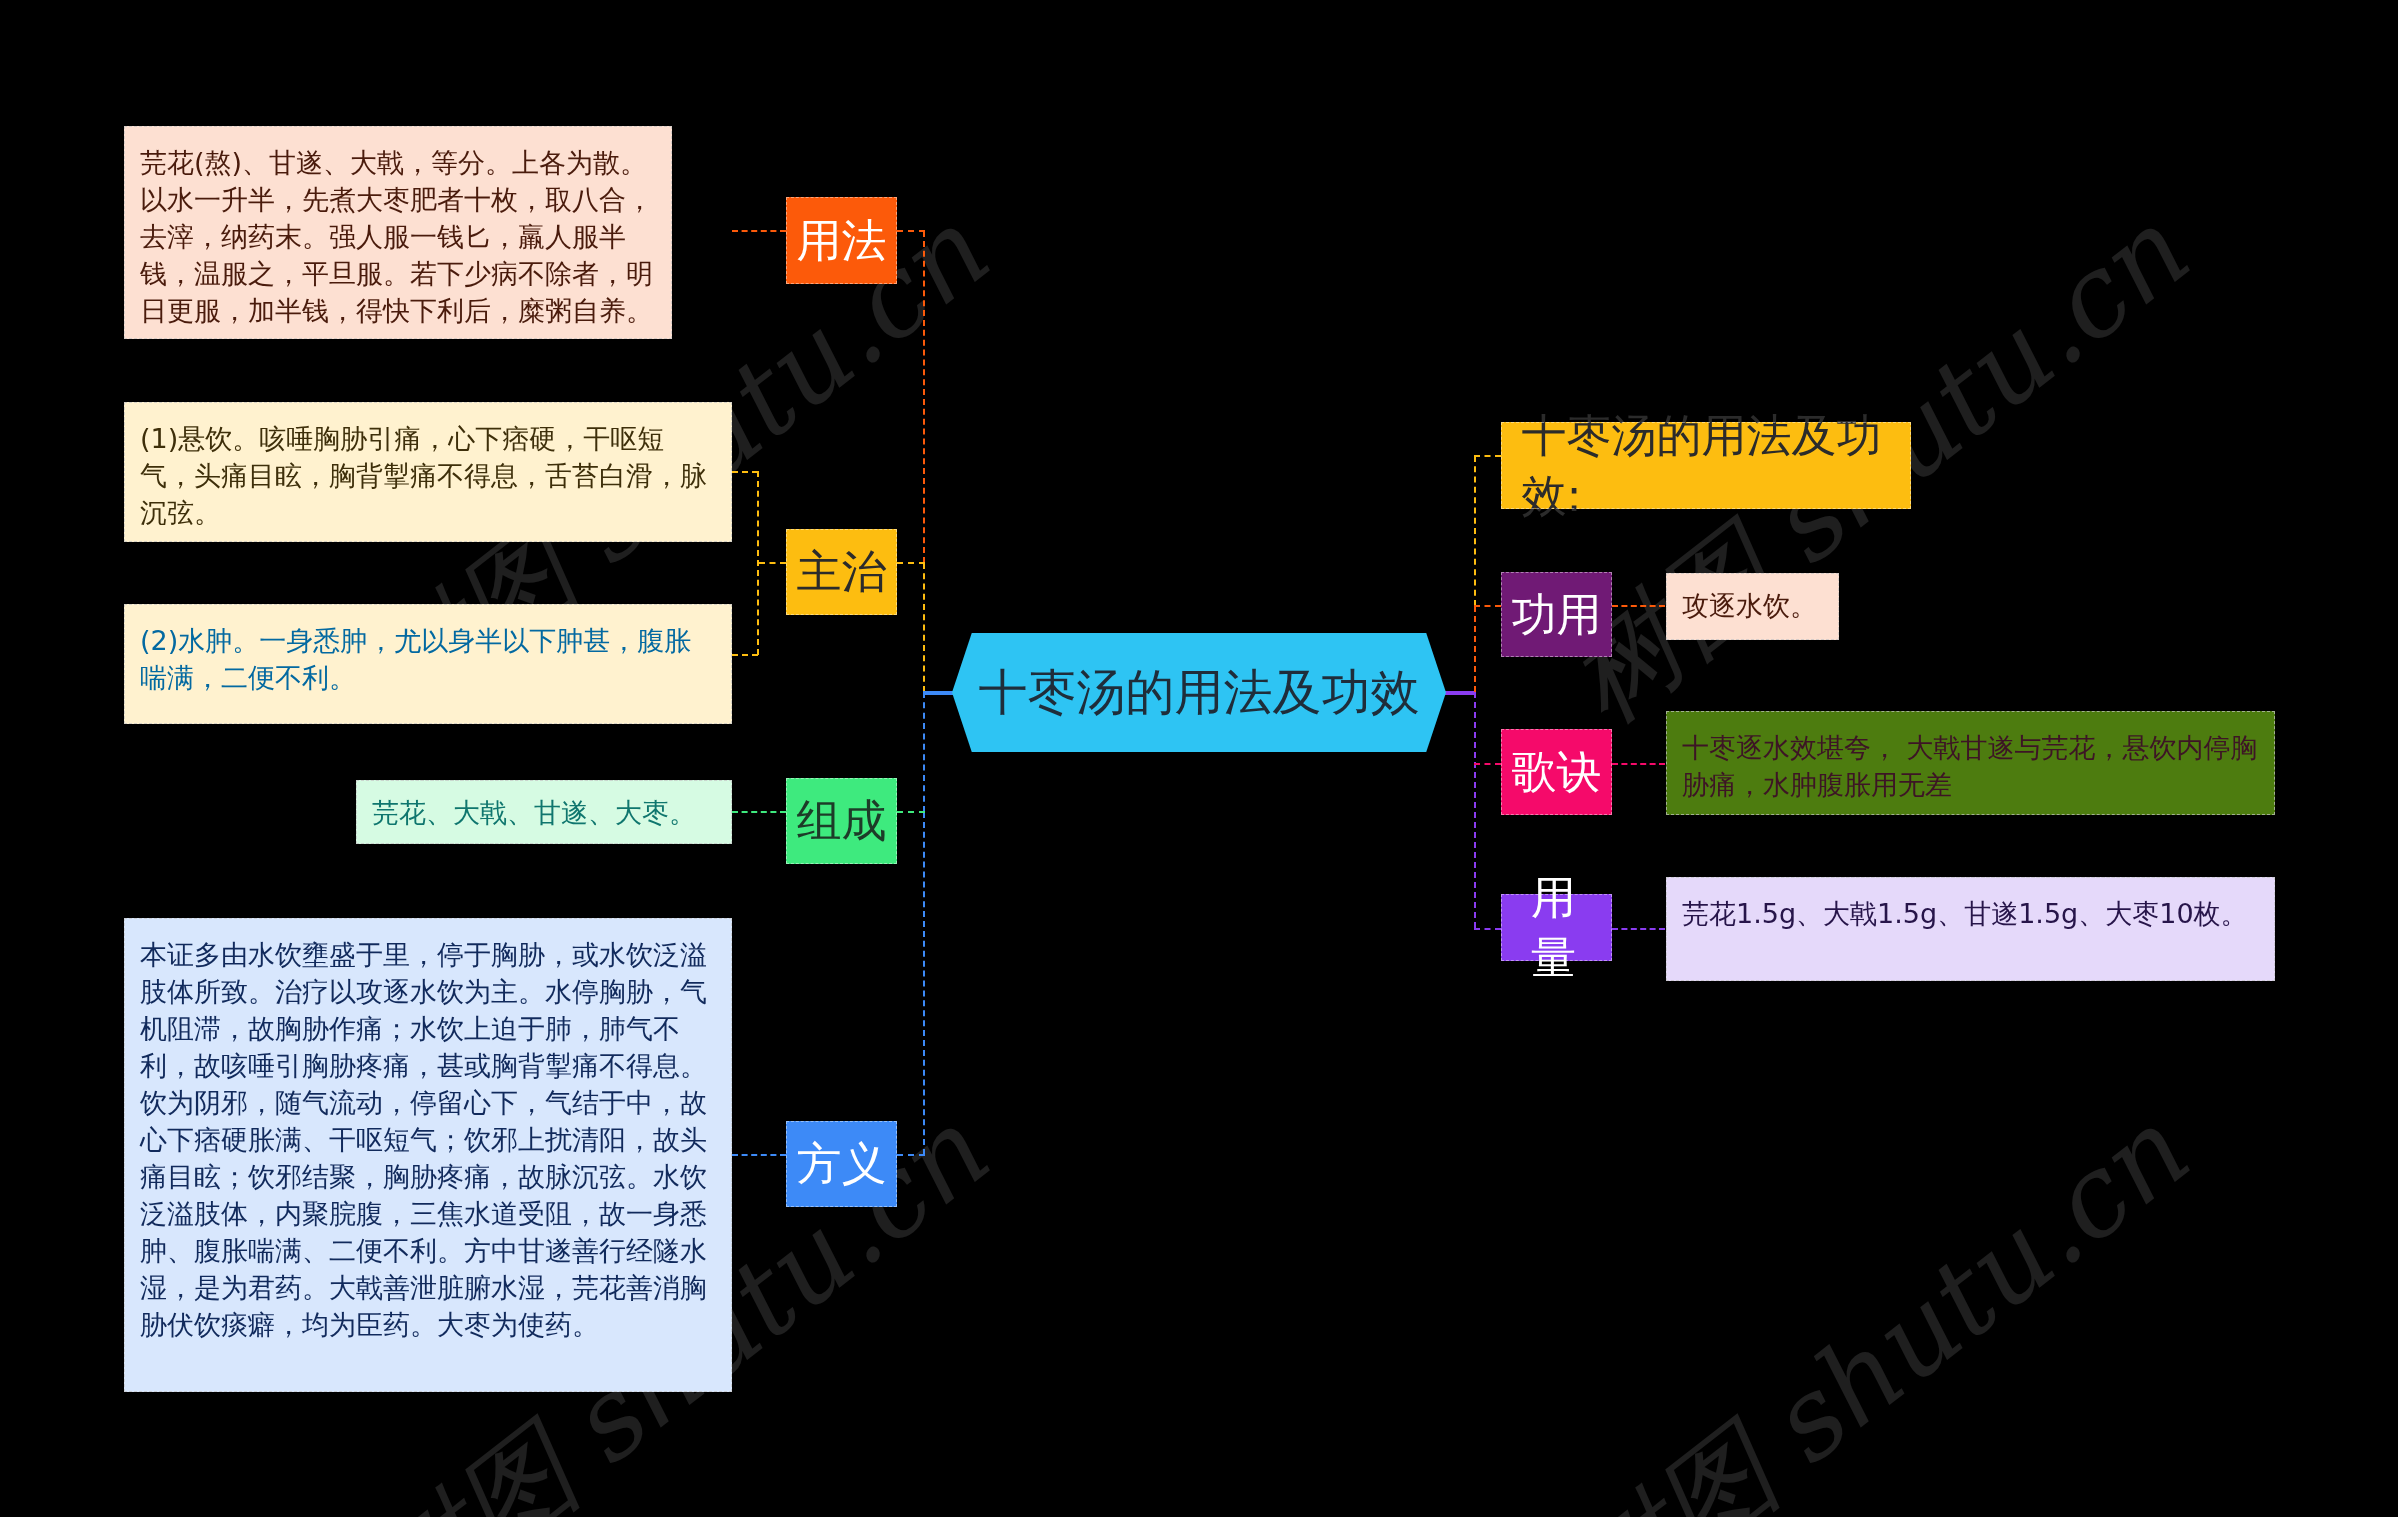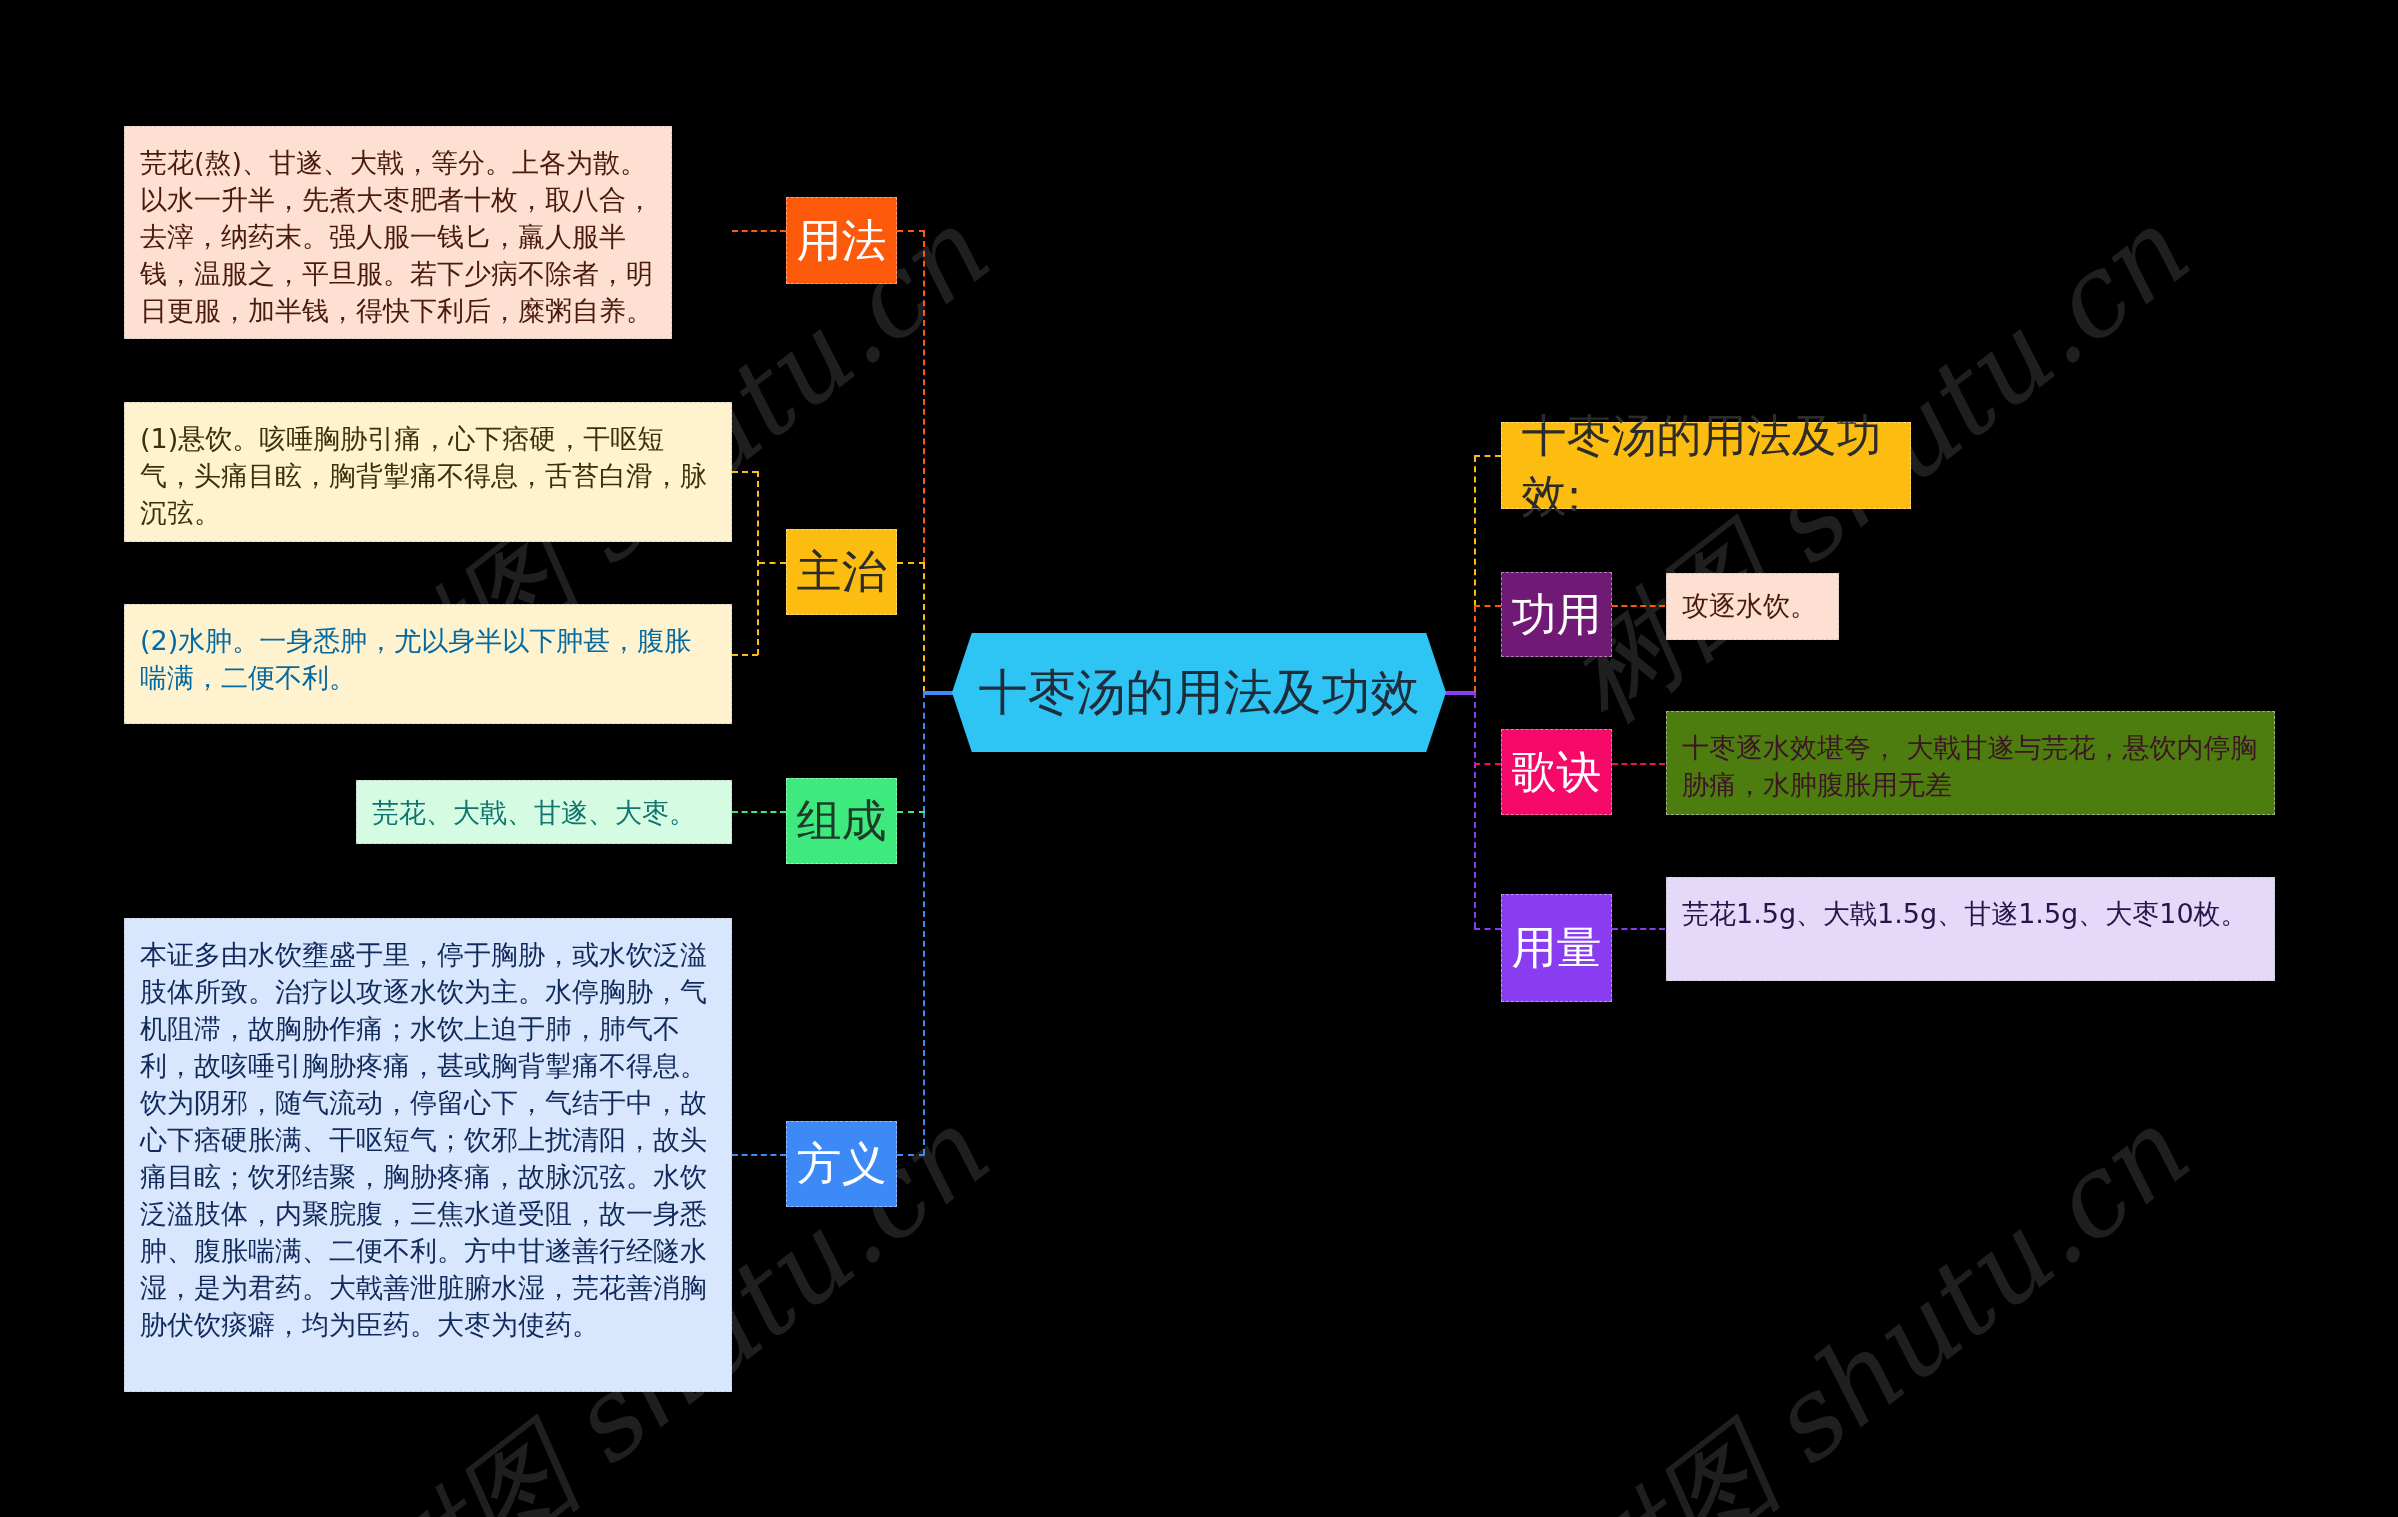--- a/index.html
+++ b/index.html
@@ -119,19 +119,19 @@
   <span>攻逐水饮。</span>
 </div>
 
 <div class="abs branch" style="left:1501px;top:720px;width:111px;height:86px;background:#f50a6a;color:#ffffff;">
   <span>歌诀</span>
 </div>
 <div class="abs leaf" style="left:1666px;top:711px;width:609px;height:104px;background:#4d7c0f;color:#3d1425;">
   <span>十枣逐水效堪夸， 大戟甘遂与芫花，悬饮内停胸胁痛，水肿腹胀用无差</span>
 </div>
 
-<div class="abs branch" style="left:1501px;top:885px;width:111px;height:108px;background:#8a3cf0;color:#ffffff;">
+<div class="abs branch" style="left:1501px;top:885px;width:111px;height:67px;background:#8a3cf0;color:#ffffff;padding-left:30px;">
   <span>用量</span>
 </div>
 <div class="abs leaf" style="left:1666px;top:877px;width:609px;height:104px;background:#e5d9fa;color:#27154a;">
   <span>芫花1.5g、大戟1.5g、甘遂1.5g、大枣10枚。</span>
 </div>
 
 
 </body></html>

